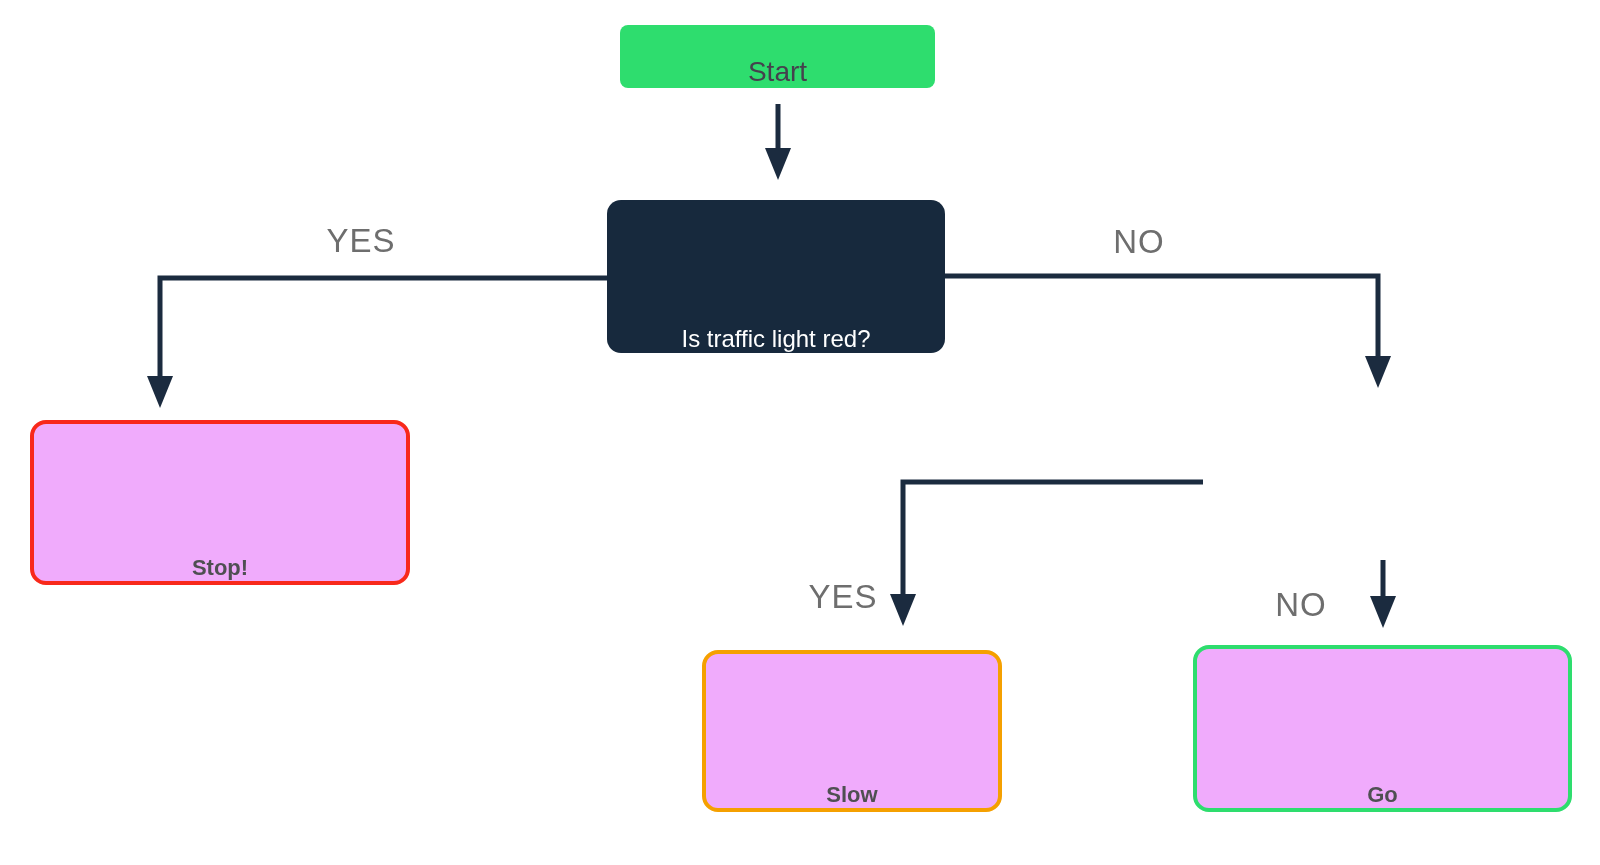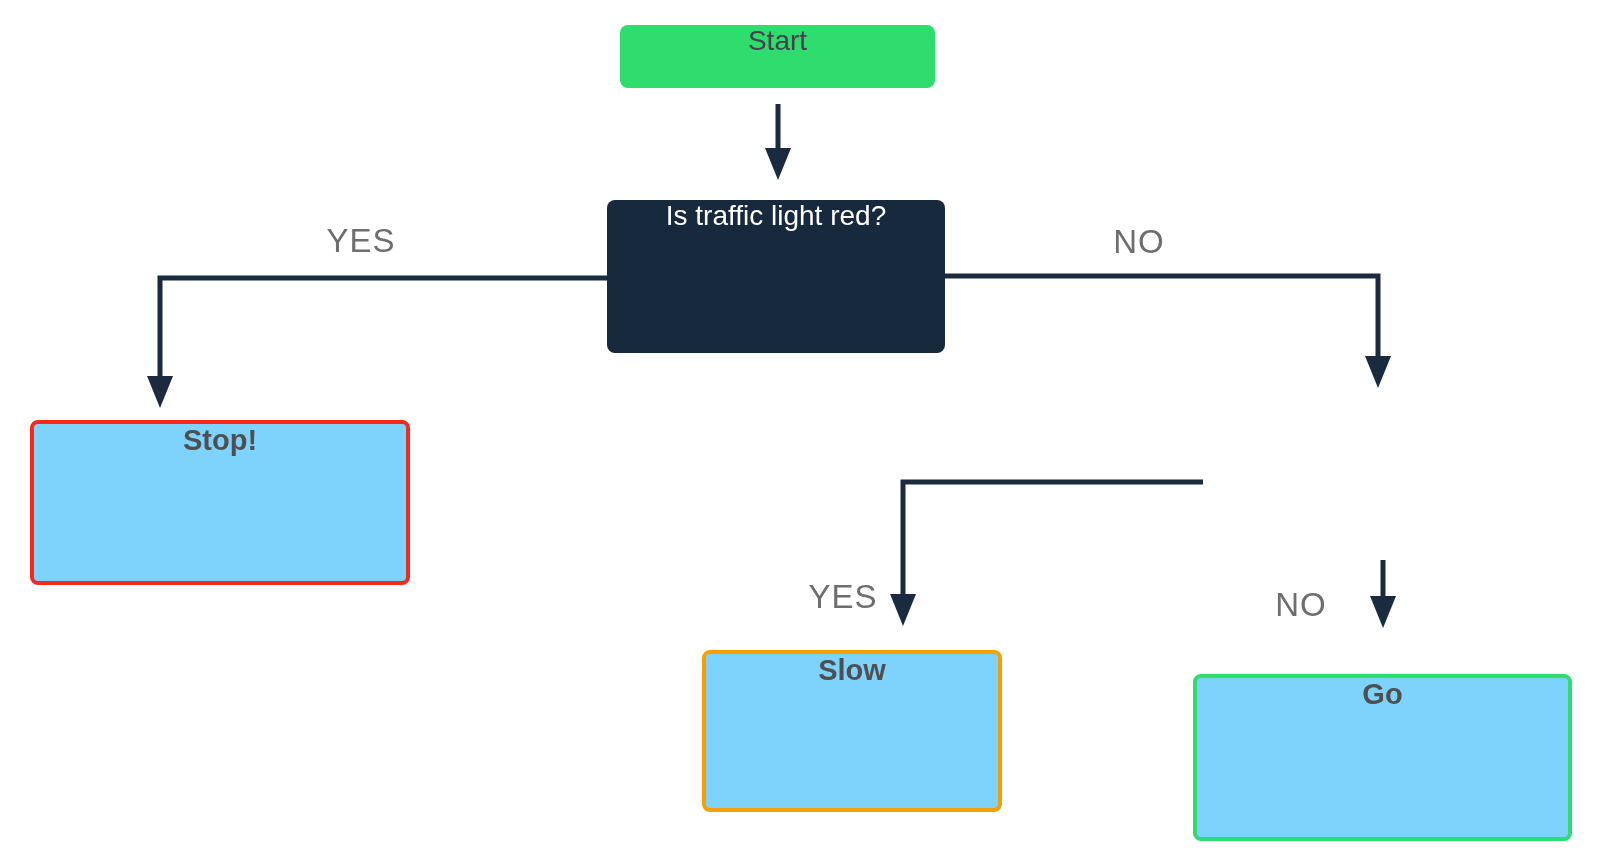--- a/index.html
+++ b/index.html
@@ -27,50 +27,50 @@
     stroke-width: 5;
     stroke-linejoin: miter;
   }
   .arrowhead {
     fill: var(--line, #1b2b3f);
     stroke: none;
   }
   .node {
     position: absolute;
     display: flex;
-    align-items: flex-start;
+    align-items: flex-end;
     justify-content: center;
     box-sizing: border-box;
     text-align: center;
   }
   .node-start {
     background: var(--green, #2edd6e);
     border-radius: 8px;
     color: var(--start-text, #45424d);
     font-size: 28px;
     font-weight: 400;
   }
   .node-decision {
     background: var(--navy, #17293d);
-    border-radius: 8px;
+    border-radius: 14px;
     color: #ffffff;
-    font-size: 28px;
+    font-size: 24px;
     font-weight: 400;
   }
   .node-result {
-    background: #7dd3fc;
+    background: #f0abfc;
     border: 4px solid;
-    border-radius: 8px;
+    border-radius: 16px;
     color: var(--result-text, #4f4f52);
-    font-size: 29px;
+    font-size: 22px;
     font-weight: 700;
   }
   #node-stop  { border-color: var(--red, #f8291b); }
   #node-slow  { border-color: var(--orange, #f5a000); }
-  #node-go    { border-color: var(--green, #2edd6e); margin-top: 29px; }
+  #node-go    { border-color: var(--green, #2edd6e); }
 
   .edge-label {
     position: absolute;
     transform: translateX(-50%);
     color: var(--label-gray, #6e6e6e);
     font-size: 33px;
     font-weight: 400;
     letter-spacing: 1px;
     white-space: nowrap;
   }

